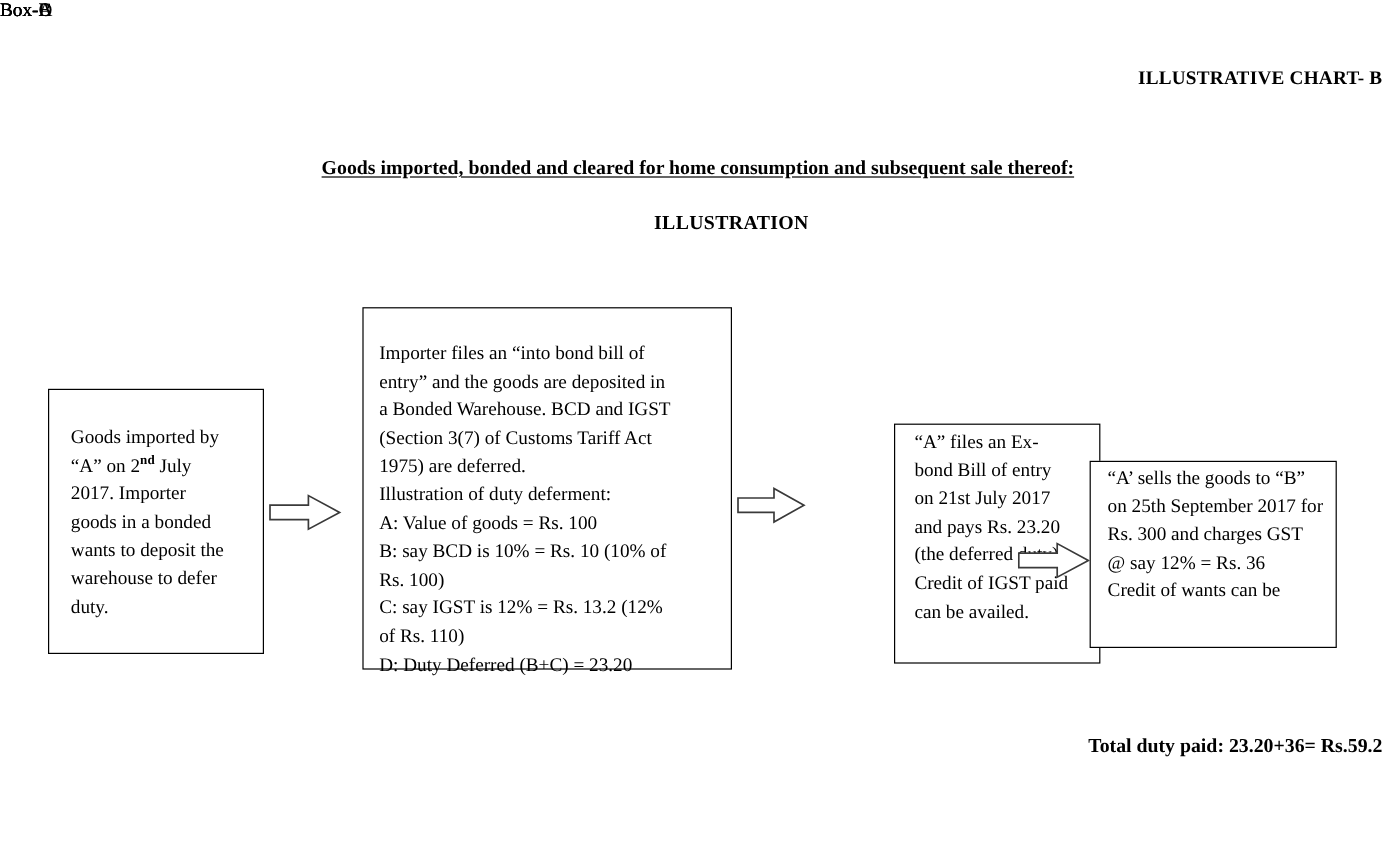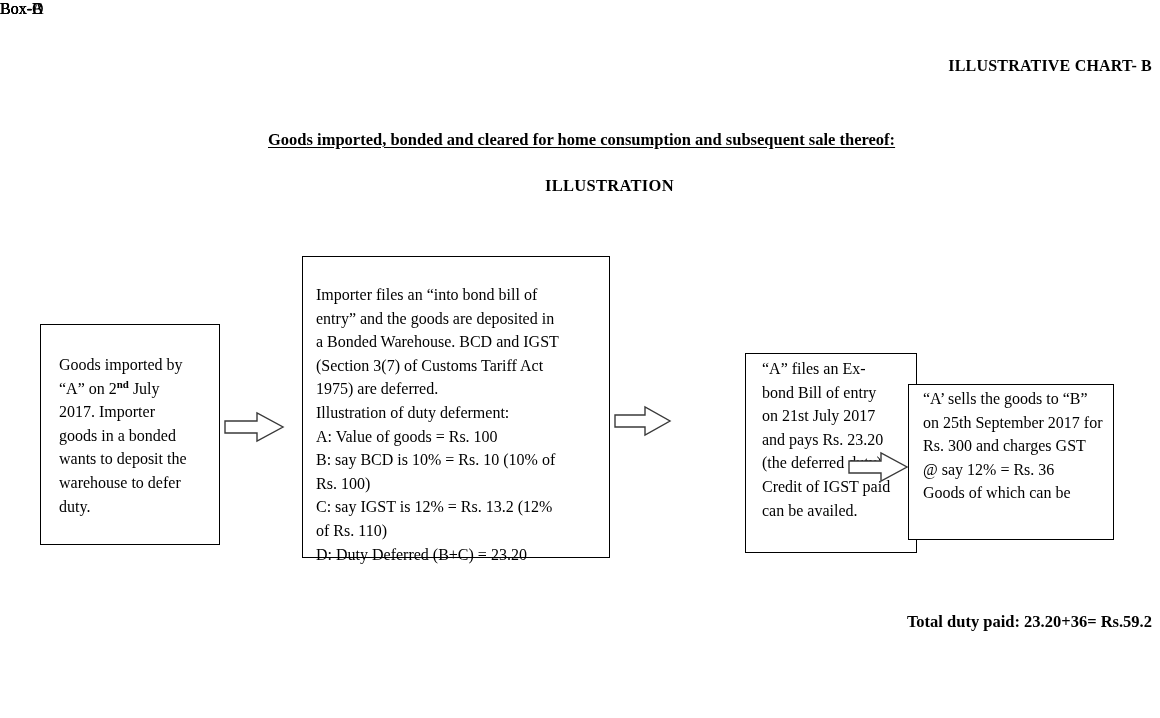--- a/index.html
+++ b/index.html
@@ -180,19 +180,19 @@
     <polygon points="1,11 33,11 33,3 59,17 33,31 33,23 1,23" fill="#ffffff" stroke="#3a3a3a" stroke-width="1.4" stroke-linejoin="miter"></polygon>
   </svg>
 
   <div class="abs box-label">Box-D</div>
   <div class="abs flow-box" id="box-d">
     <div class="body">
       <p>“A’ sells the goods to “B”</p>
       <p>on 25th September 2017 for</p>
       <p>Rs. 300 and charges GST</p>
       <p>@ say 12% = Rs. 36</p>
-      <p>Goods of which can be</p>
+      <p>Credit of wants can be</p>
     </div>
   </div>
 
   <div class="abs total-line">Total duty paid: 23.20+36= Rs.59.2</div>
 
 </div>
 
 </body></html>

